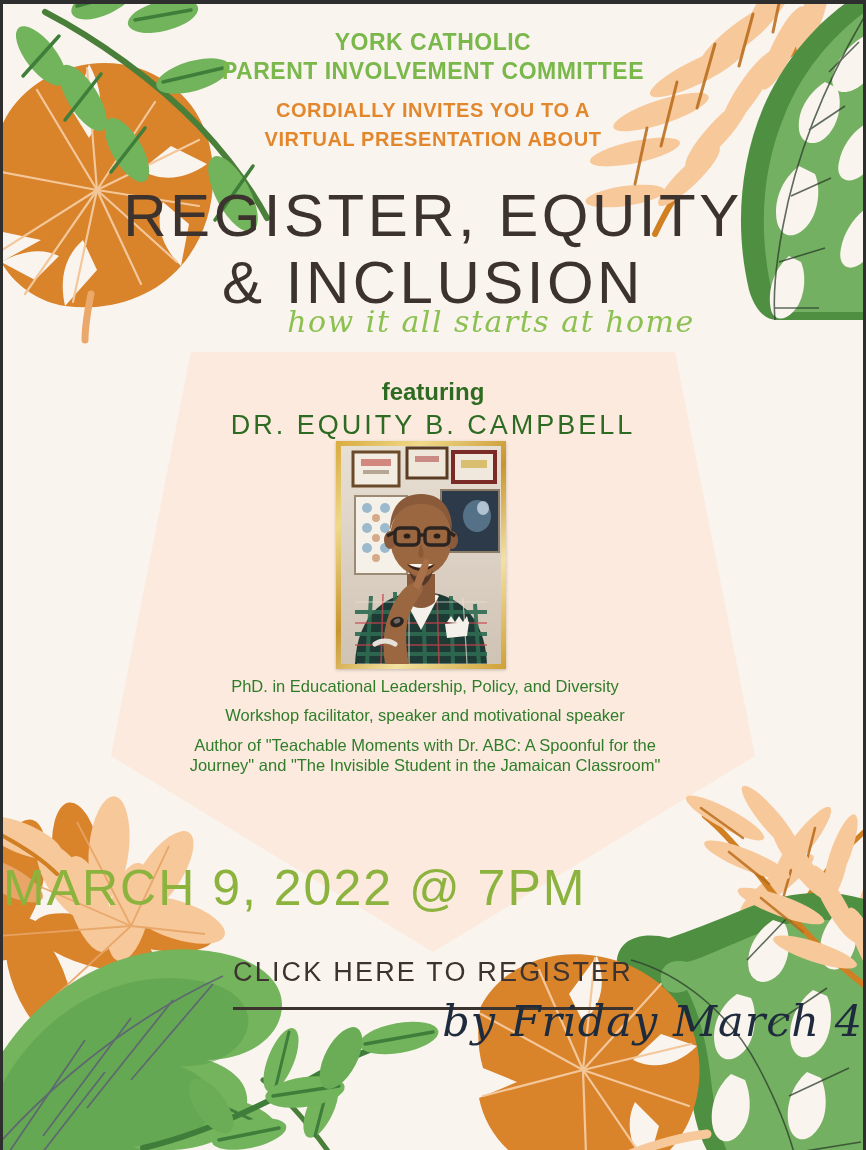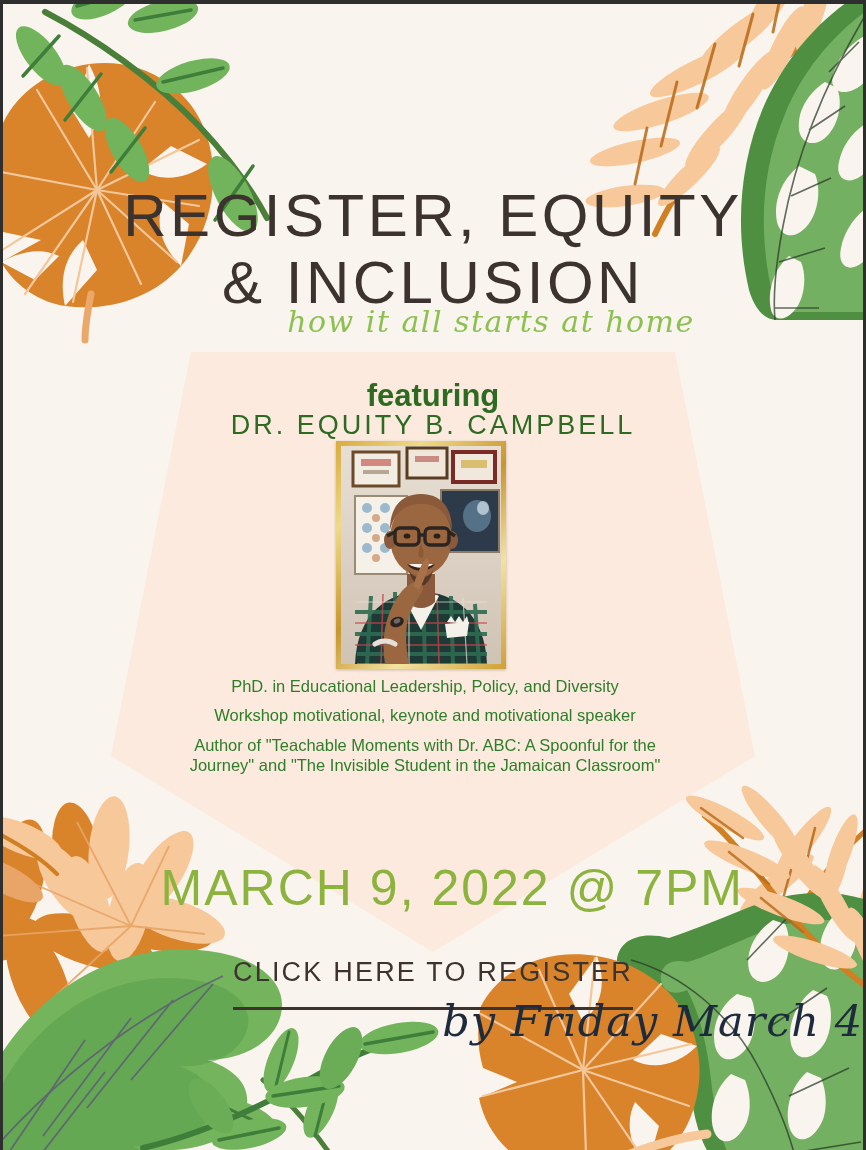--- a/index.html
+++ b/index.html
@@ -69,21 +69,21 @@
     font-style:italic;
     font-size:30px;
     letter-spacing:1.5px;
     transform:translateX(58px);
   }
 
   #featuring {
     position:absolute; top:374px; left:0; width:860px;
     text-align:center;
     color:#2e6b22;
-    font-size:31px;
+    font-size:24px;
     font-weight:bold;
   }
   #speaker-name {
     position:absolute; top:406px; left:0; width:860px;
     text-align:center;
     color:#2e6b22;
     font-size:27px;
     font-weight:500;
     letter-spacing:3px;
   }
@@ -104,26 +104,25 @@
     position:absolute; top:674px; left:0; width:844px;
     text-align:center;
     color:#2f7d2a;
   }
   .cred-line { font-size:16.5px; line-height:1.0; margin-bottom:12px; }
   #cred-author { font-size:16.5px; line-height:1.22; padding:0 178px; margin-top:4px; }
 
   
   #event-date {
     position:absolute; top:855px; left:0; width:704px;
-    text-align:right;
+    text-align:left;
     color:#8db33f;
     font-size:50px;
     font-weight:500;
     letter-spacing:2px;
-    margin-left:37px;
   }
 
   
   #register-link {
     position:absolute; top:953px; left:0; width:860px;
     text-align:center;
     color:#3c332e;
     font-size:27px;
     font-weight:500;
     letter-spacing:2.2px;
@@ -440,20 +439,30 @@
   <svg class="deco" style="left:-10px; top:790px;" width="120" height="120" viewBox="0 0 120 120">
     <g>
       <ellipse cx="28" cy="44" rx="44" ry="15" fill="#f7c89a" transform="rotate(22 28 44)"></ellipse>
       <ellipse cx="14" cy="86" rx="40" ry="14" fill="#e9a468" transform="rotate(28 14 86)"></ellipse>
       <path d="M-14,30 C16,44 46,62 64,80" stroke="#d07f22" stroke-width="4" fill="none" stroke-linecap="round"></path>
     </g>
   </svg>
 
   <div id="content">
 
+    <div id="hdr-block">
+      <div class="kicker-green">
+        <span id="hdr-green-1">YORK CATHOLIC</span>
+        <span id="hdr-green-2">PARENT INVOLVEMENT COMMITTEE</span>
+      </div>
+      <div id="hdr-orange-block" class="kicker-orange">
+        <span id="hdr-orange-1">CORDIALLY INVITES YOU TO A</span>
+        <span id="hdr-orange-2">VIRTUAL PRESENTATION ABOUT</span>
+      </div>
+    </div>
 
     <div id="title-block">
       <div class="title-line">REGISTER, EQUITY</div>
       <div class="title-line">&amp; INCLUSION</div>
     </div>
 
     <div id="tagline">how it all starts at home</div>
 
     <div id="featuring">featuring</div>
     <div id="speaker-name">DR. EQUITY B. CAMPBELL</div>
@@ -566,21 +575,21 @@
           <ellipse cx="56" cy="176" rx="7" ry="5" fill="#2b2420" transform="rotate(-20 56 176)"></ellipse>
           <ellipse cx="56" cy="175" rx="3.4" ry="2.4" fill="#6d6a66" transform="rotate(-20 56 175)"></ellipse>
 
           <path d="M34,198 C40,194 48,194 54,198" stroke="#e6e1d8" stroke-width="5" fill="none" stroke-linecap="round"></path>
         </g>
       </svg>
     </div>
 
     <div id="creds">
       <div class="cred-line">PhD. in Educational Leadership, Policy, and Diversity</div>
-      <div class="cred-line">Workshop motivational, keynote and motivational speaker</div>
+      <div class="cred-line">Workshop facilitator, speaker and motivational speaker</div>
       <div id="cred-author">Author of "Teachable Moments with Dr. ABC: A Spoonful for the Journey" and "The Invisible Student in the Jamaican Classroom"</div>
     </div>
 
     <div id="event-date">MARCH 9, 2022 @ 7PM</div>
 
     <a id="register-link" href="#">
       <span>CLICK HERE TO REGISTER</span>
     </a>
 
     <div id="deadline">by Friday March 4</div>

